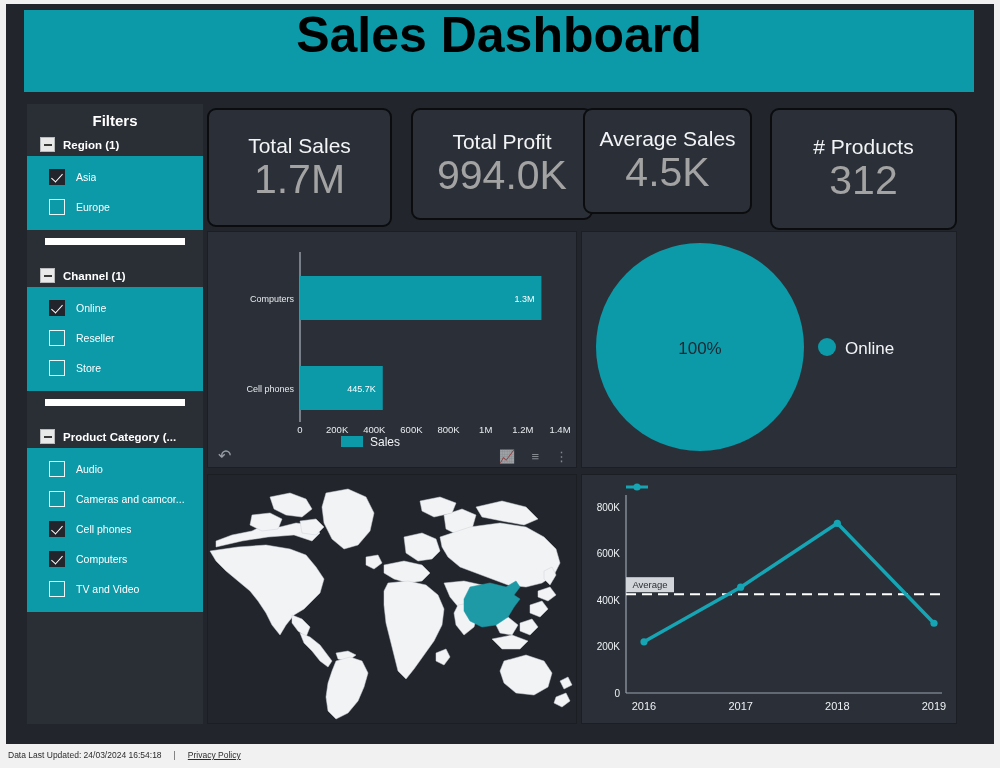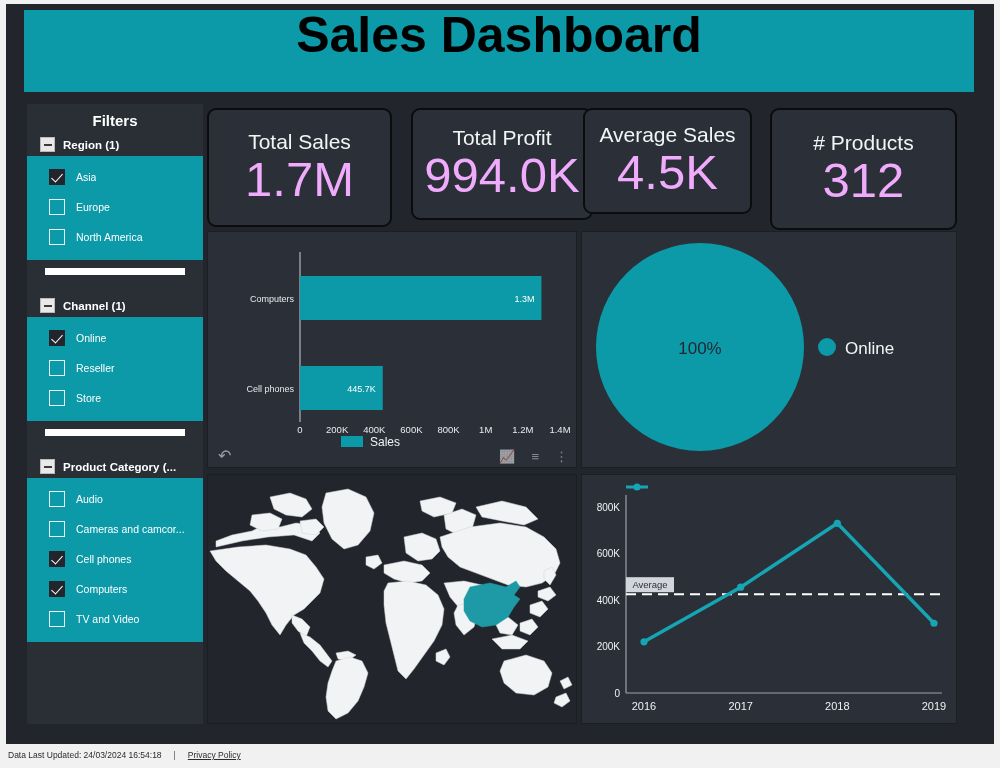--- a/index.html
+++ b/index.html
@@ -136,22 +136,22 @@
     border-radius: 9px;
     display: flex; flex-direction: column;
     align-items: center; justify-content: center;
   }
   .kpi .kpi-title {
     color: #f2f4f6;
     font-size: 21px;
     line-height: 1.1;
   }
   .kpi .kpi-value {
-    color: #f0abfc;
-    font-size: 49px;
+    color: #a3a3a3;
+    font-size: 41px;
     line-height: 1.08;
   }
   #kpi0 { left: 207px; top: 108px; width: 185px; height: 119px; }
   #kpi1 { left: 396px; top: 108px; width: 182px; height: 112px; margin-left: 15px; }
   #kpi2 { left: 583px; top: 108px; width: 169px; height: 106px; }
   #kpi3 { left: 770px; top: 108px; width: 187px; height: 122px; }
 
   
   .panel {
     position: absolute;
@@ -214,24 +214,20 @@
         <span class="slicer-title">Region (1)</span>
       </div>
       <div class="slicer-body">
         <div class="slicer-item">
           <span class="cb checked"></span>
           <span class="slicer-label">Asia</span>
         </div>
         <div class="slicer-item">
           <span class="cb"></span>
           <span class="slicer-label">Europe</span>
-        </div>
-        <div class="slicer-item">
-          <span class="cb"></span>
-          <span class="slicer-label">North America</span>
         </div>
       </div>
     </div>
 
     <div class="slicer-scrollbar">
       <div class="bar"></div>
     </div>
     <div class="spacer-gap"></div>
 
     <div class="slicer">

